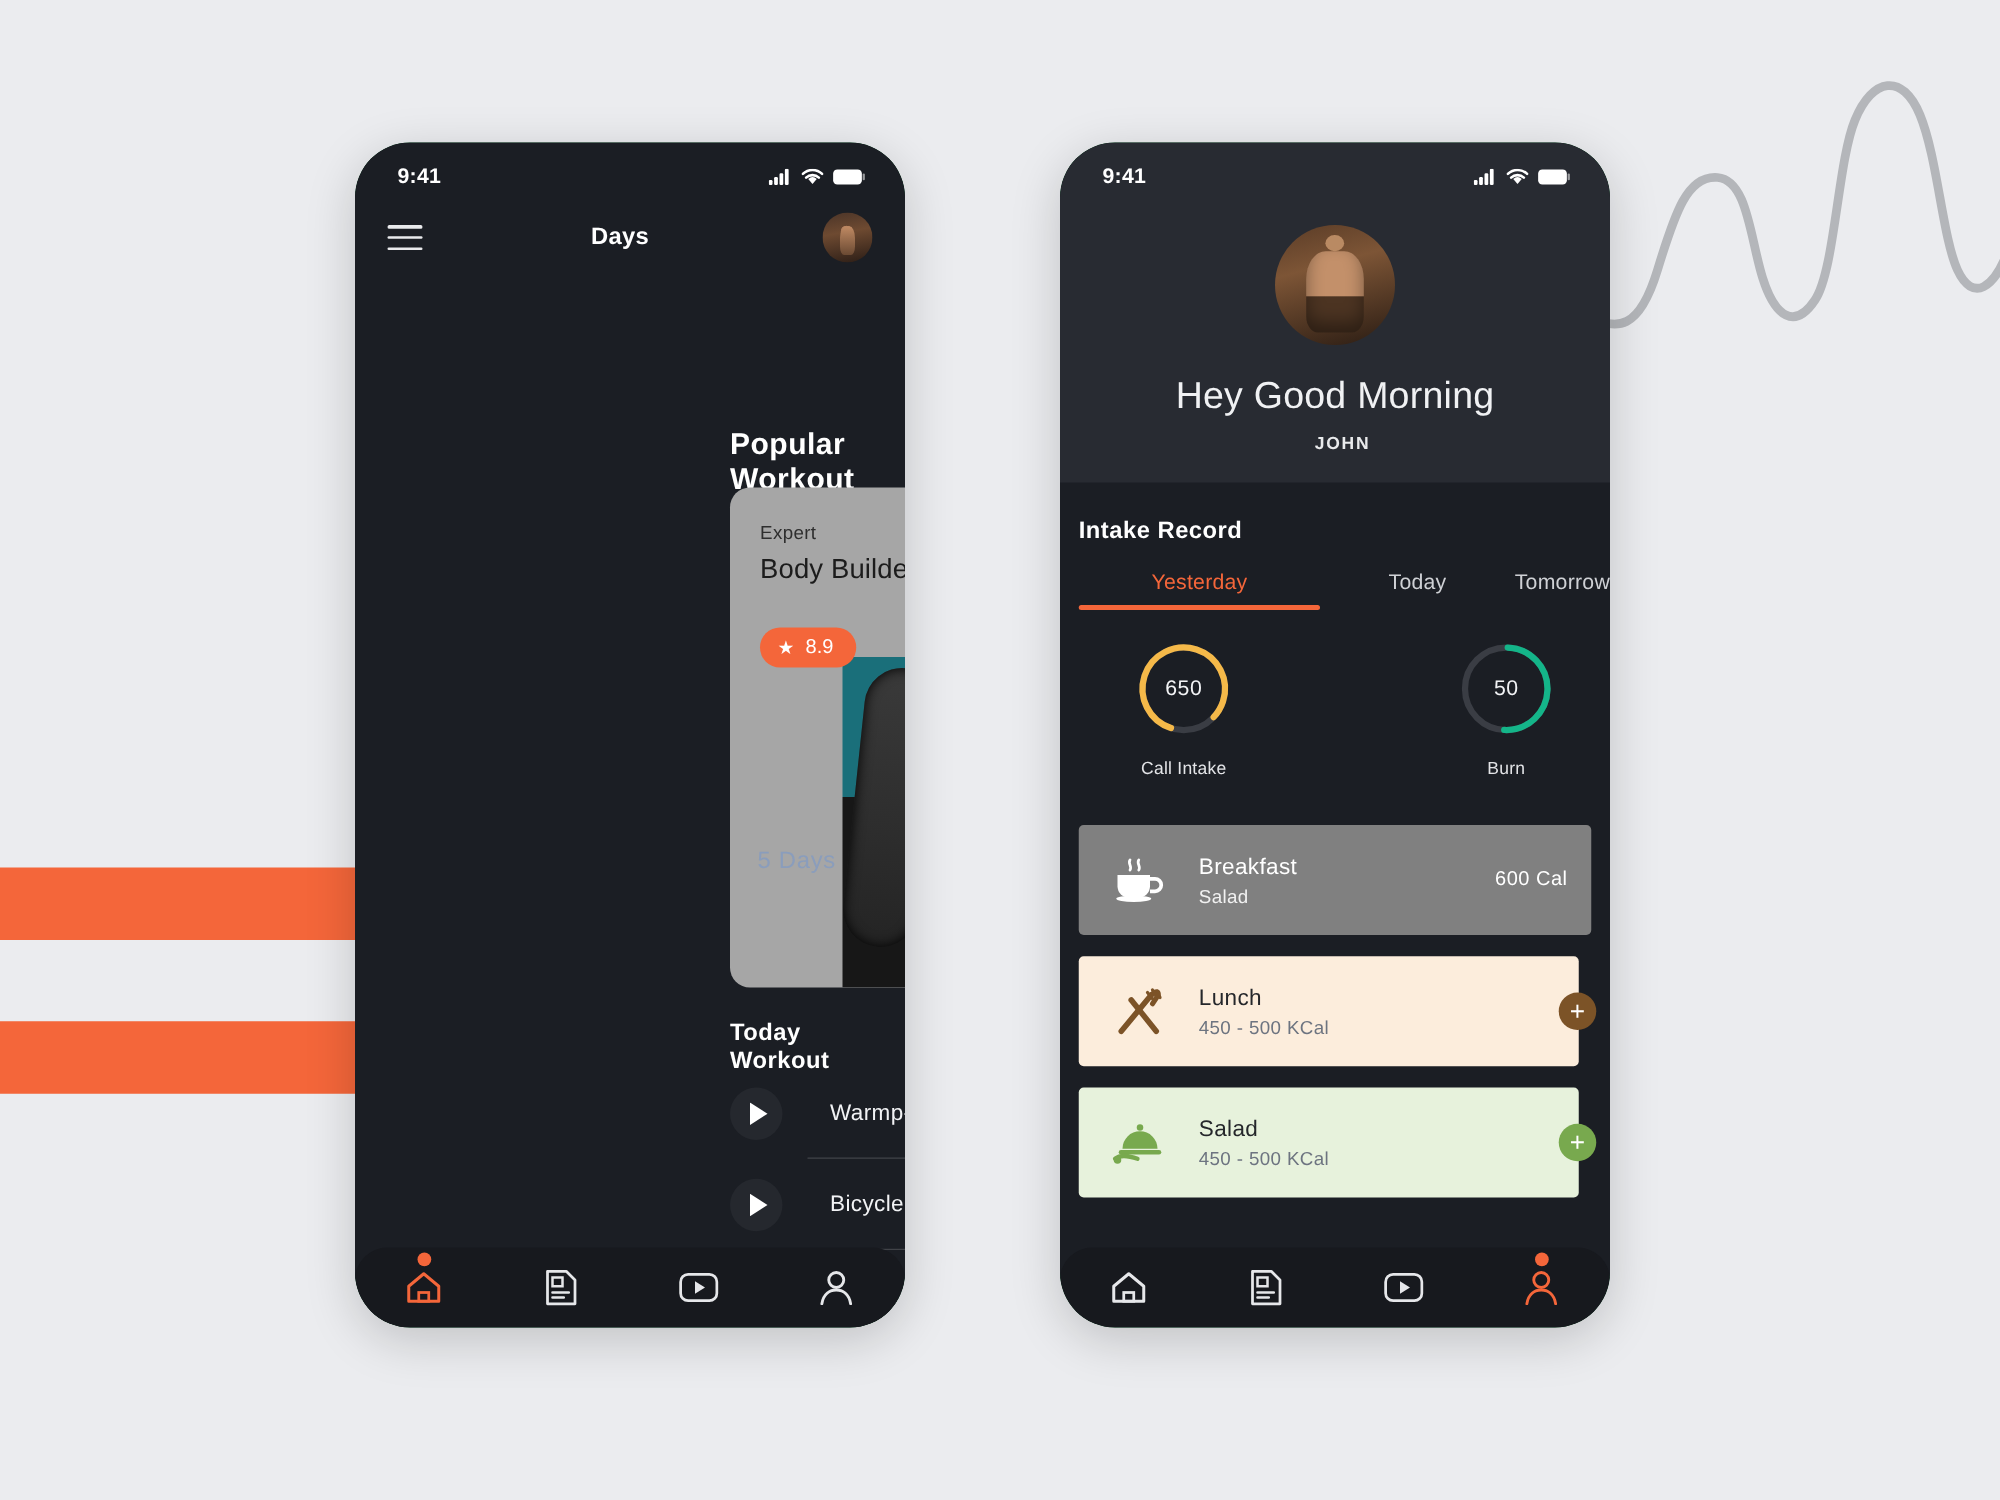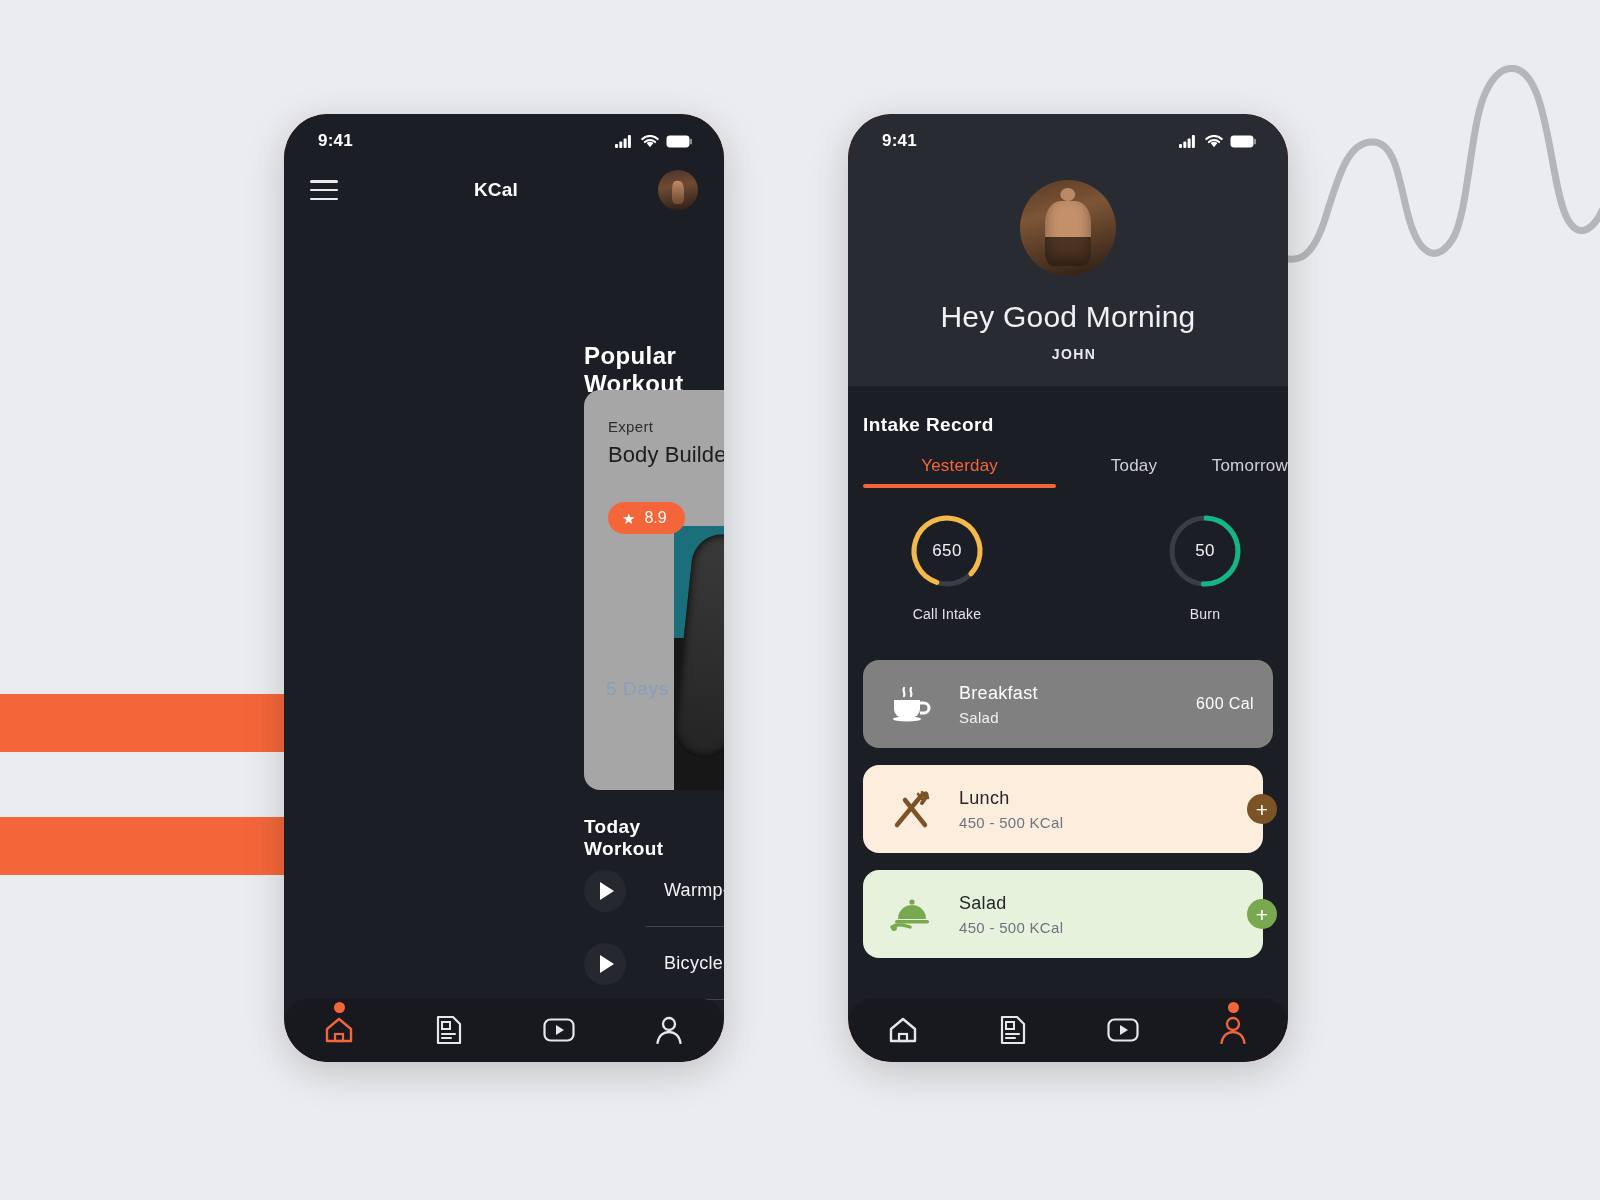--- a/index.html
+++ b/index.html
@@ -13,21 +13,21 @@
 
   
   .bar { position:absolute; left:0; background:#f4663a; }
   #bar1 { top:694px; width:285px; height:58px; }
   #bar2 { top:817px; width:285px; height:58px; }
   #wave { position:absolute; right:0; top:0; width:330px; height:300px; pointer-events:none; }
 
   
   .phone {
     position:absolute;
-    background:#c2410c;
+    background:#14532d;
     border-radius:44px;
     overflow:hidden;
     box-shadow:0 10px 40px rgba(0,0,0,.18);
     text-decoration:underline;
   }
   #phone1 { left:284px; top:114px; width:440px; height:948px; }
   #phone2 { left:848px; top:114px; width:440px; height:948px; }
   .screen { position:absolute; inset:0; border-radius:44px; overflow:hidden; background:#1b1e24; }
 
   
@@ -164,21 +164,21 @@
   .ring { position:relative; width:78px; height:78px; }
   .ring-val {
     position:absolute; inset:0; display:flex; align-items:center; justify-content:center;
     color:#f2f3f5; font-size:17px; letter-spacing:.4px;
   }
   .ring-lbl { margin-top:16px; color:#e3e4e7; font-size:14px; letter-spacing:.2px; }
 
   
   .meals { position:absolute; top:546px; left:15px; right:0; }
   .meal {
-    position:relative; height:88px; border-radius:16px; display:flex; align-items:center;
+    position:relative; height:88px; border-radius:4px; display:flex; align-items:center;
     margin-bottom:17px;
   }
   #meal0 { width:410px; background:#808080; }
   #meal1 { width:400px; background:#fceddc; }
   #meal2 { width:400px; background:#e7f2dc; }
   .meal-icon { width:96px; display:flex; align-items:center; justify-content:center; flex-shrink:0; }
   .meal-txt { display:flex; flex-direction:column; gap:5px; }
   .meal-name { font-size:18px; letter-spacing:.3px; }
   .meal-sub  { font-size:15px; letter-spacing:.3px; }
   #meal0 .meal-name { color:#fff; }
@@ -240,21 +240,21 @@
           </svg>
         </span>
       </div>
 
       <div class="nav1">
         <div class="hamburger">
             <i></i>
             <i></i>
             <i></i>
           </div>
-        <div class="nav1-title">KCal</div>
+        <div class="nav1-title">Days</div>
         <div class="avatar-sm"></div>
       </div>
 
       <div id="popular-title" class="sec-title">Popular Workout</div>
 
       <div class="cards">
         <div id="wcard1" class="wcard">
           <div class="wcard-ph"></div>
           <div class="wcard-level">Expert</div>
           <div class="wcard-name">Body Builder</div>

